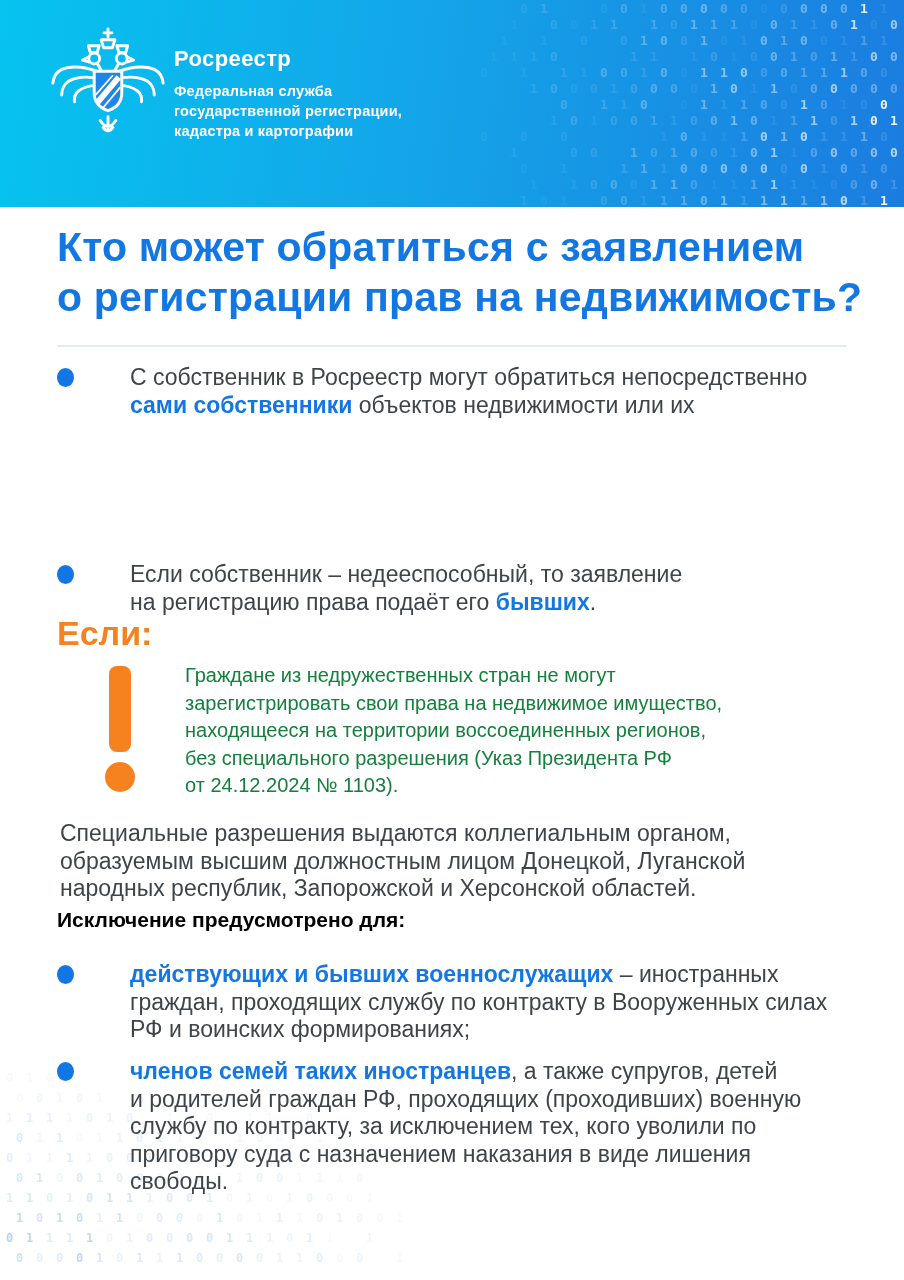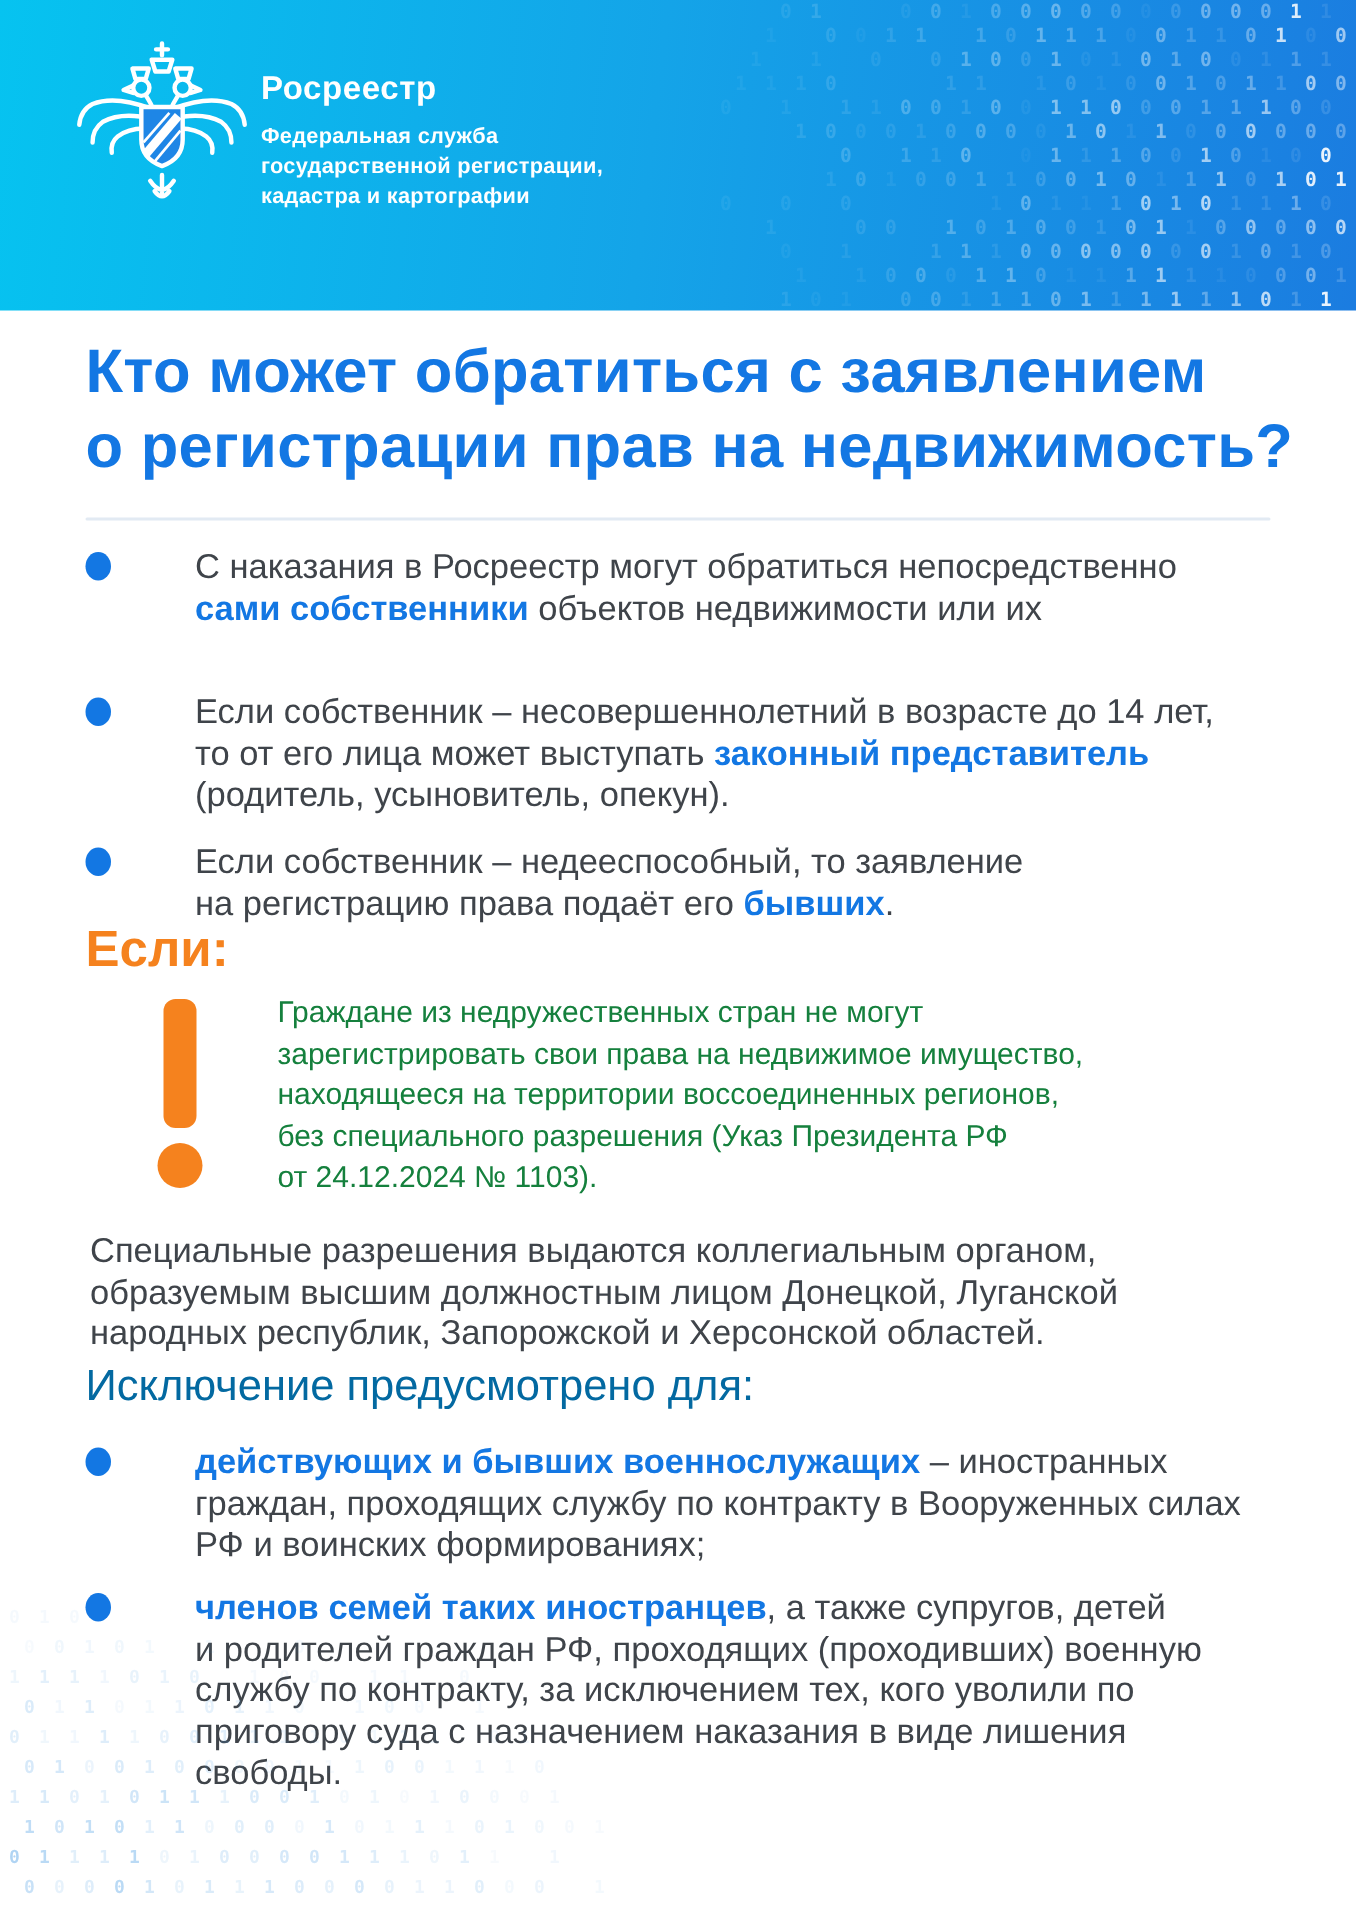--- a/index.html
+++ b/index.html
@@ -40,21 +40,21 @@
               background:#f5821e; border-radius:8px; }
   .excl-dot { position:absolute; left:1px; top:96px; width:30px; height:30px;
               border-radius:50%; background:#f5821e; }
   .important-text { position:absolute; left:185px; top:662px; width:660px;
                     font-size:20px; line-height:27.5px; color:#15803d; white-space:pre-line; }
 
   .paragraph { position:absolute; left:60px; top:820px; width:780px;
                font-size:23px; line-height:27.5px; color:#3f444a; white-space:pre-line; }
 
   .exception-heading { position:absolute; left:57px; top:908px;
-                       font-size:29px; font-weight:400; color:#0369a1; }
+                       font-size:21px; font-weight:700; color:#000000; }
 
   .bin-footer { left:6px; top:1072px; width:470px; height:204px; }
 </style>
 </head>
 <body>
 
 <div class="page">
 
   <div class="header">
     <div class="bin-field bin-header" id="bin-header">
@@ -319,29 +319,23 @@
       </div>
     </div>
   </div>
 
   <div class="title">Кто может обратиться с заявлением
 о регистрации прав на недвижимость?</div>
   <div class="divider"></div>
 
   <div class="bullet" style="top:364px">
     <span class="dot"></span>
-    <div class="btxt"><span>С наказания в Росреестр могут обратиться непосредственно
+    <div class="btxt"><span>С собственник в Росреестр могут обратиться непосредственно
 </span><span class="accent">сами собственники</span><span> объектов недвижимости или их
 </span></div>
-  </div>
-  <div class="bullet" style="top:461px">
-    <span class="dot"></span>
-    <div class="btxt"><span>Если собственник – несовершеннолетний в возрасте до 14 лет,
-то от его лица может выступать </span><span class="accent">законный представитель</span><span>
-(родитель, усыновитель, опекун).</span></div>
   </div>
   <div class="bullet" style="top:561px">
     <span class="dot"></span>
     <div class="btxt"><span>Если собственник – недееспособный, то заявление
 на регистрацию права подаёт его </span><span class="accent">бывших</span><span>.</span></div>
   </div>
 
   <div class="important-heading">Если:</div>
   <div class="excl-icon">
     <div class="excl-bar"></div>

